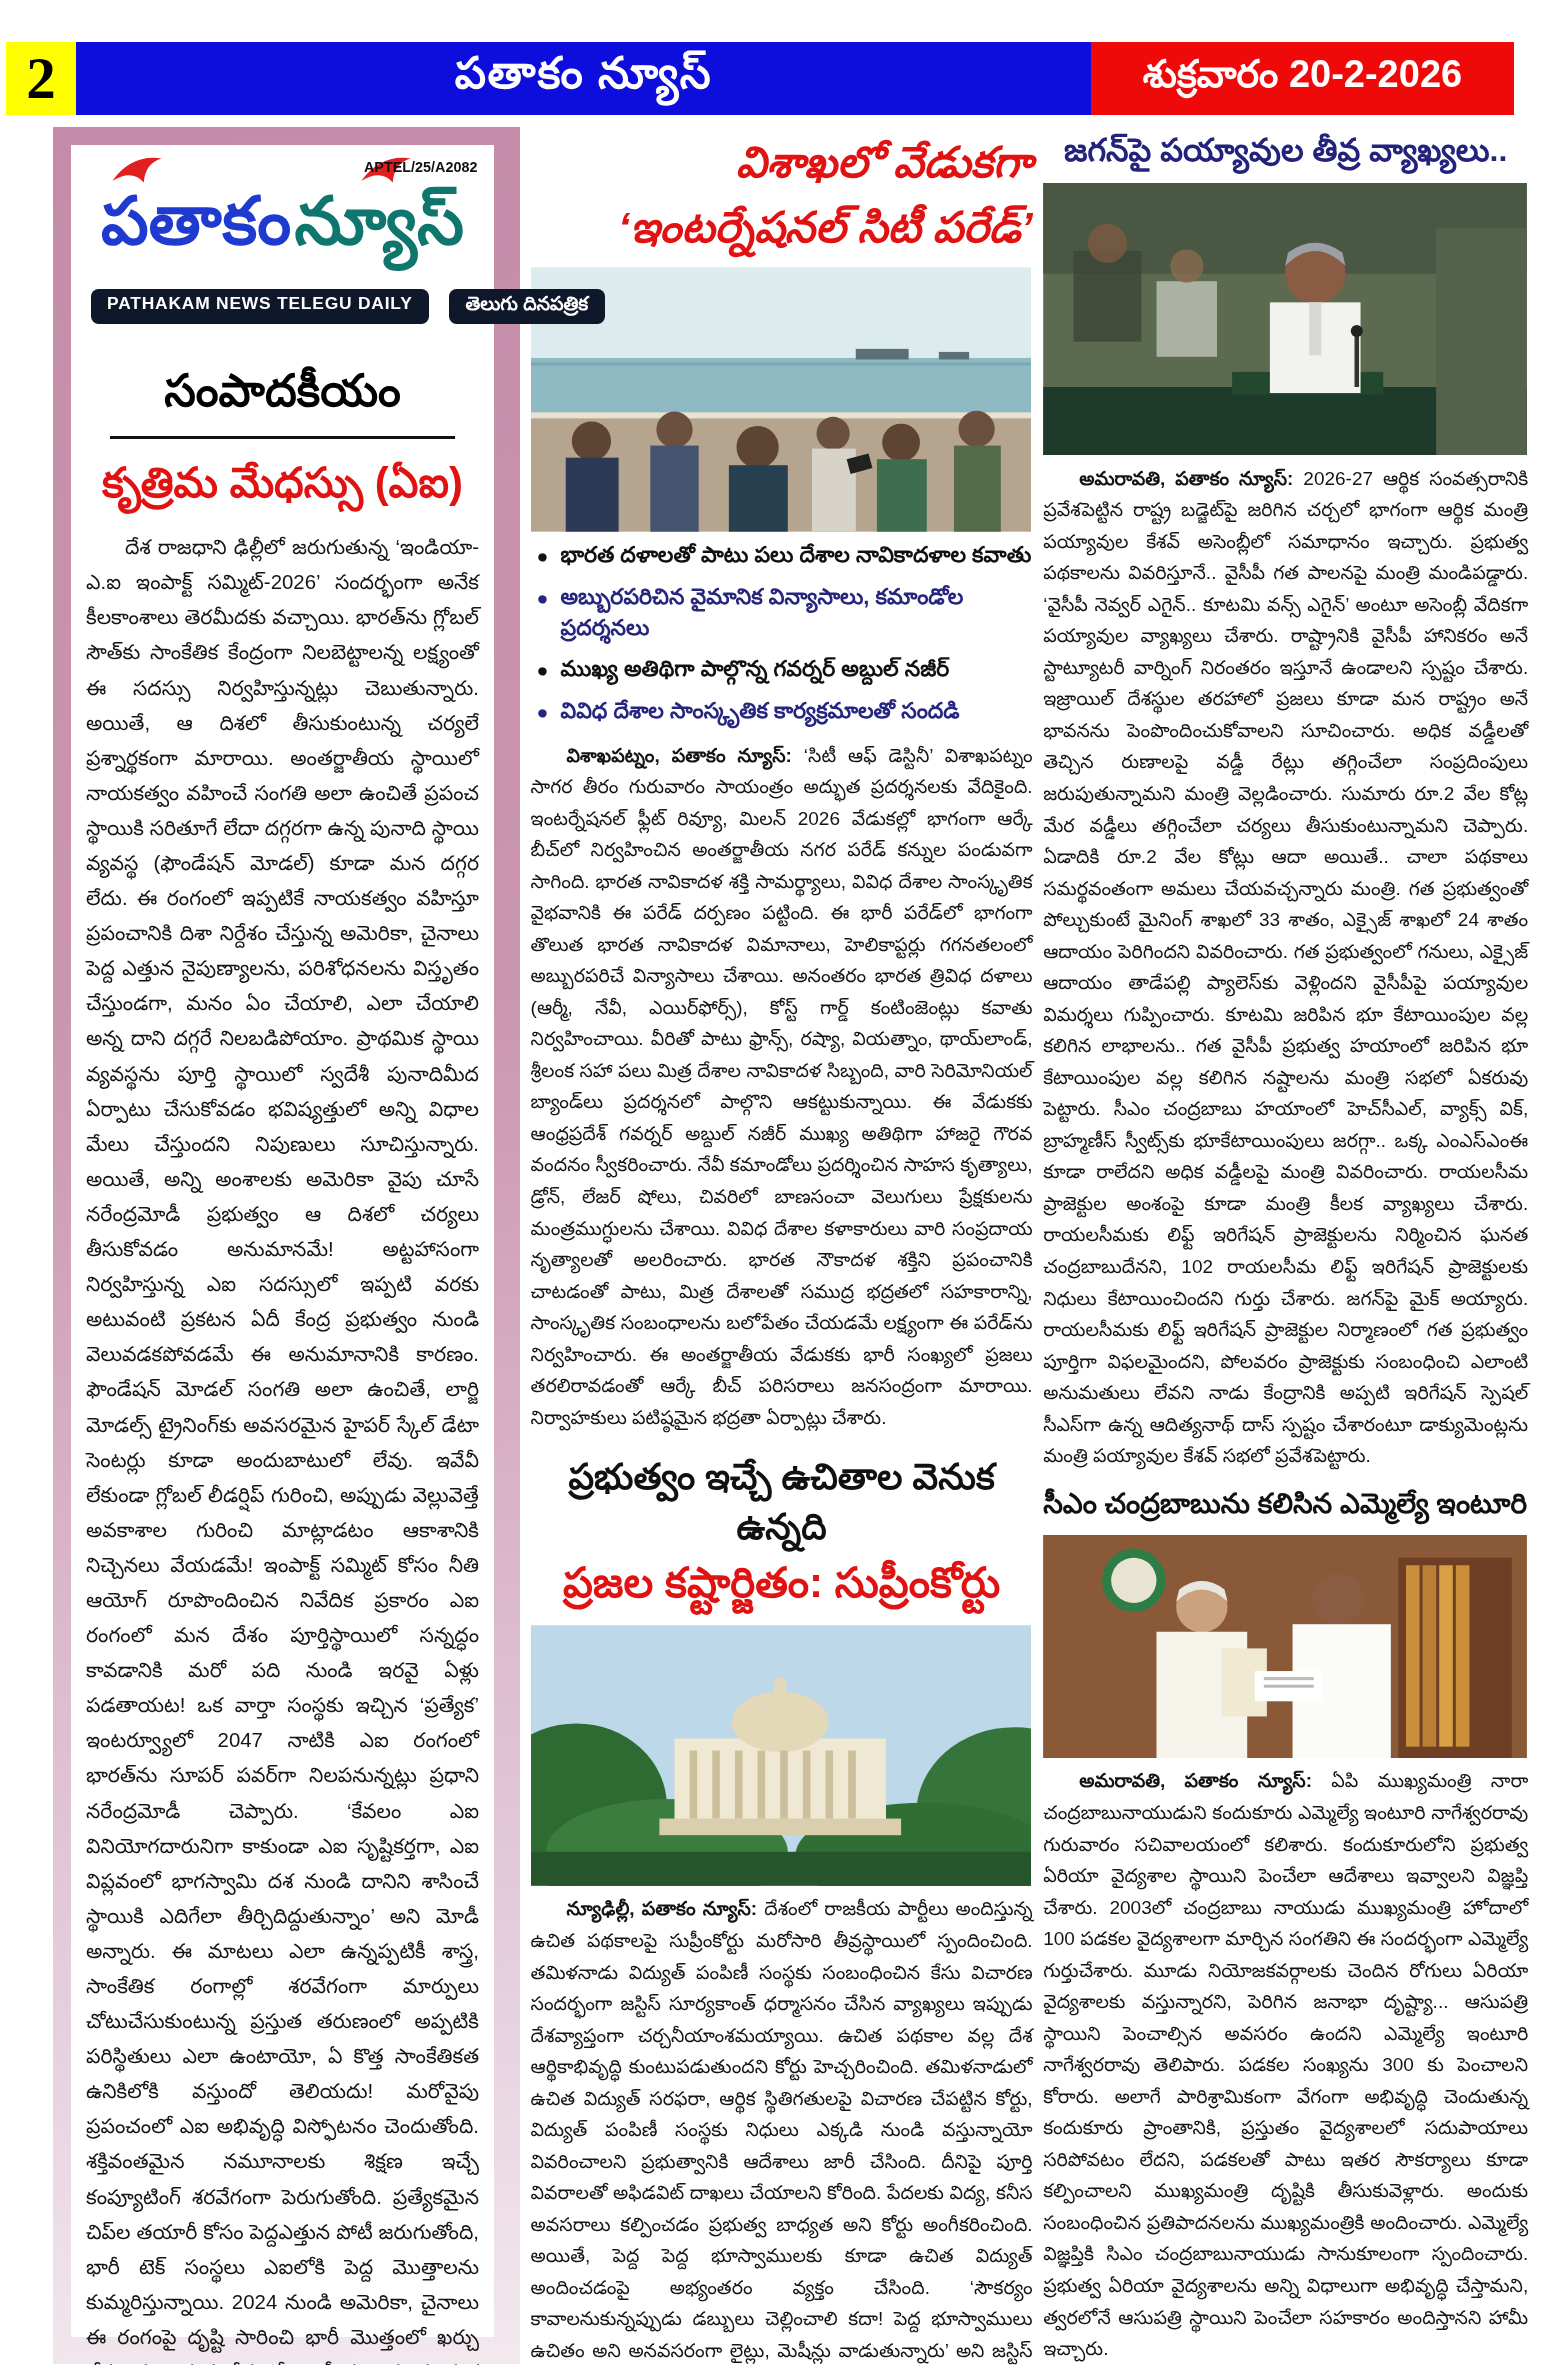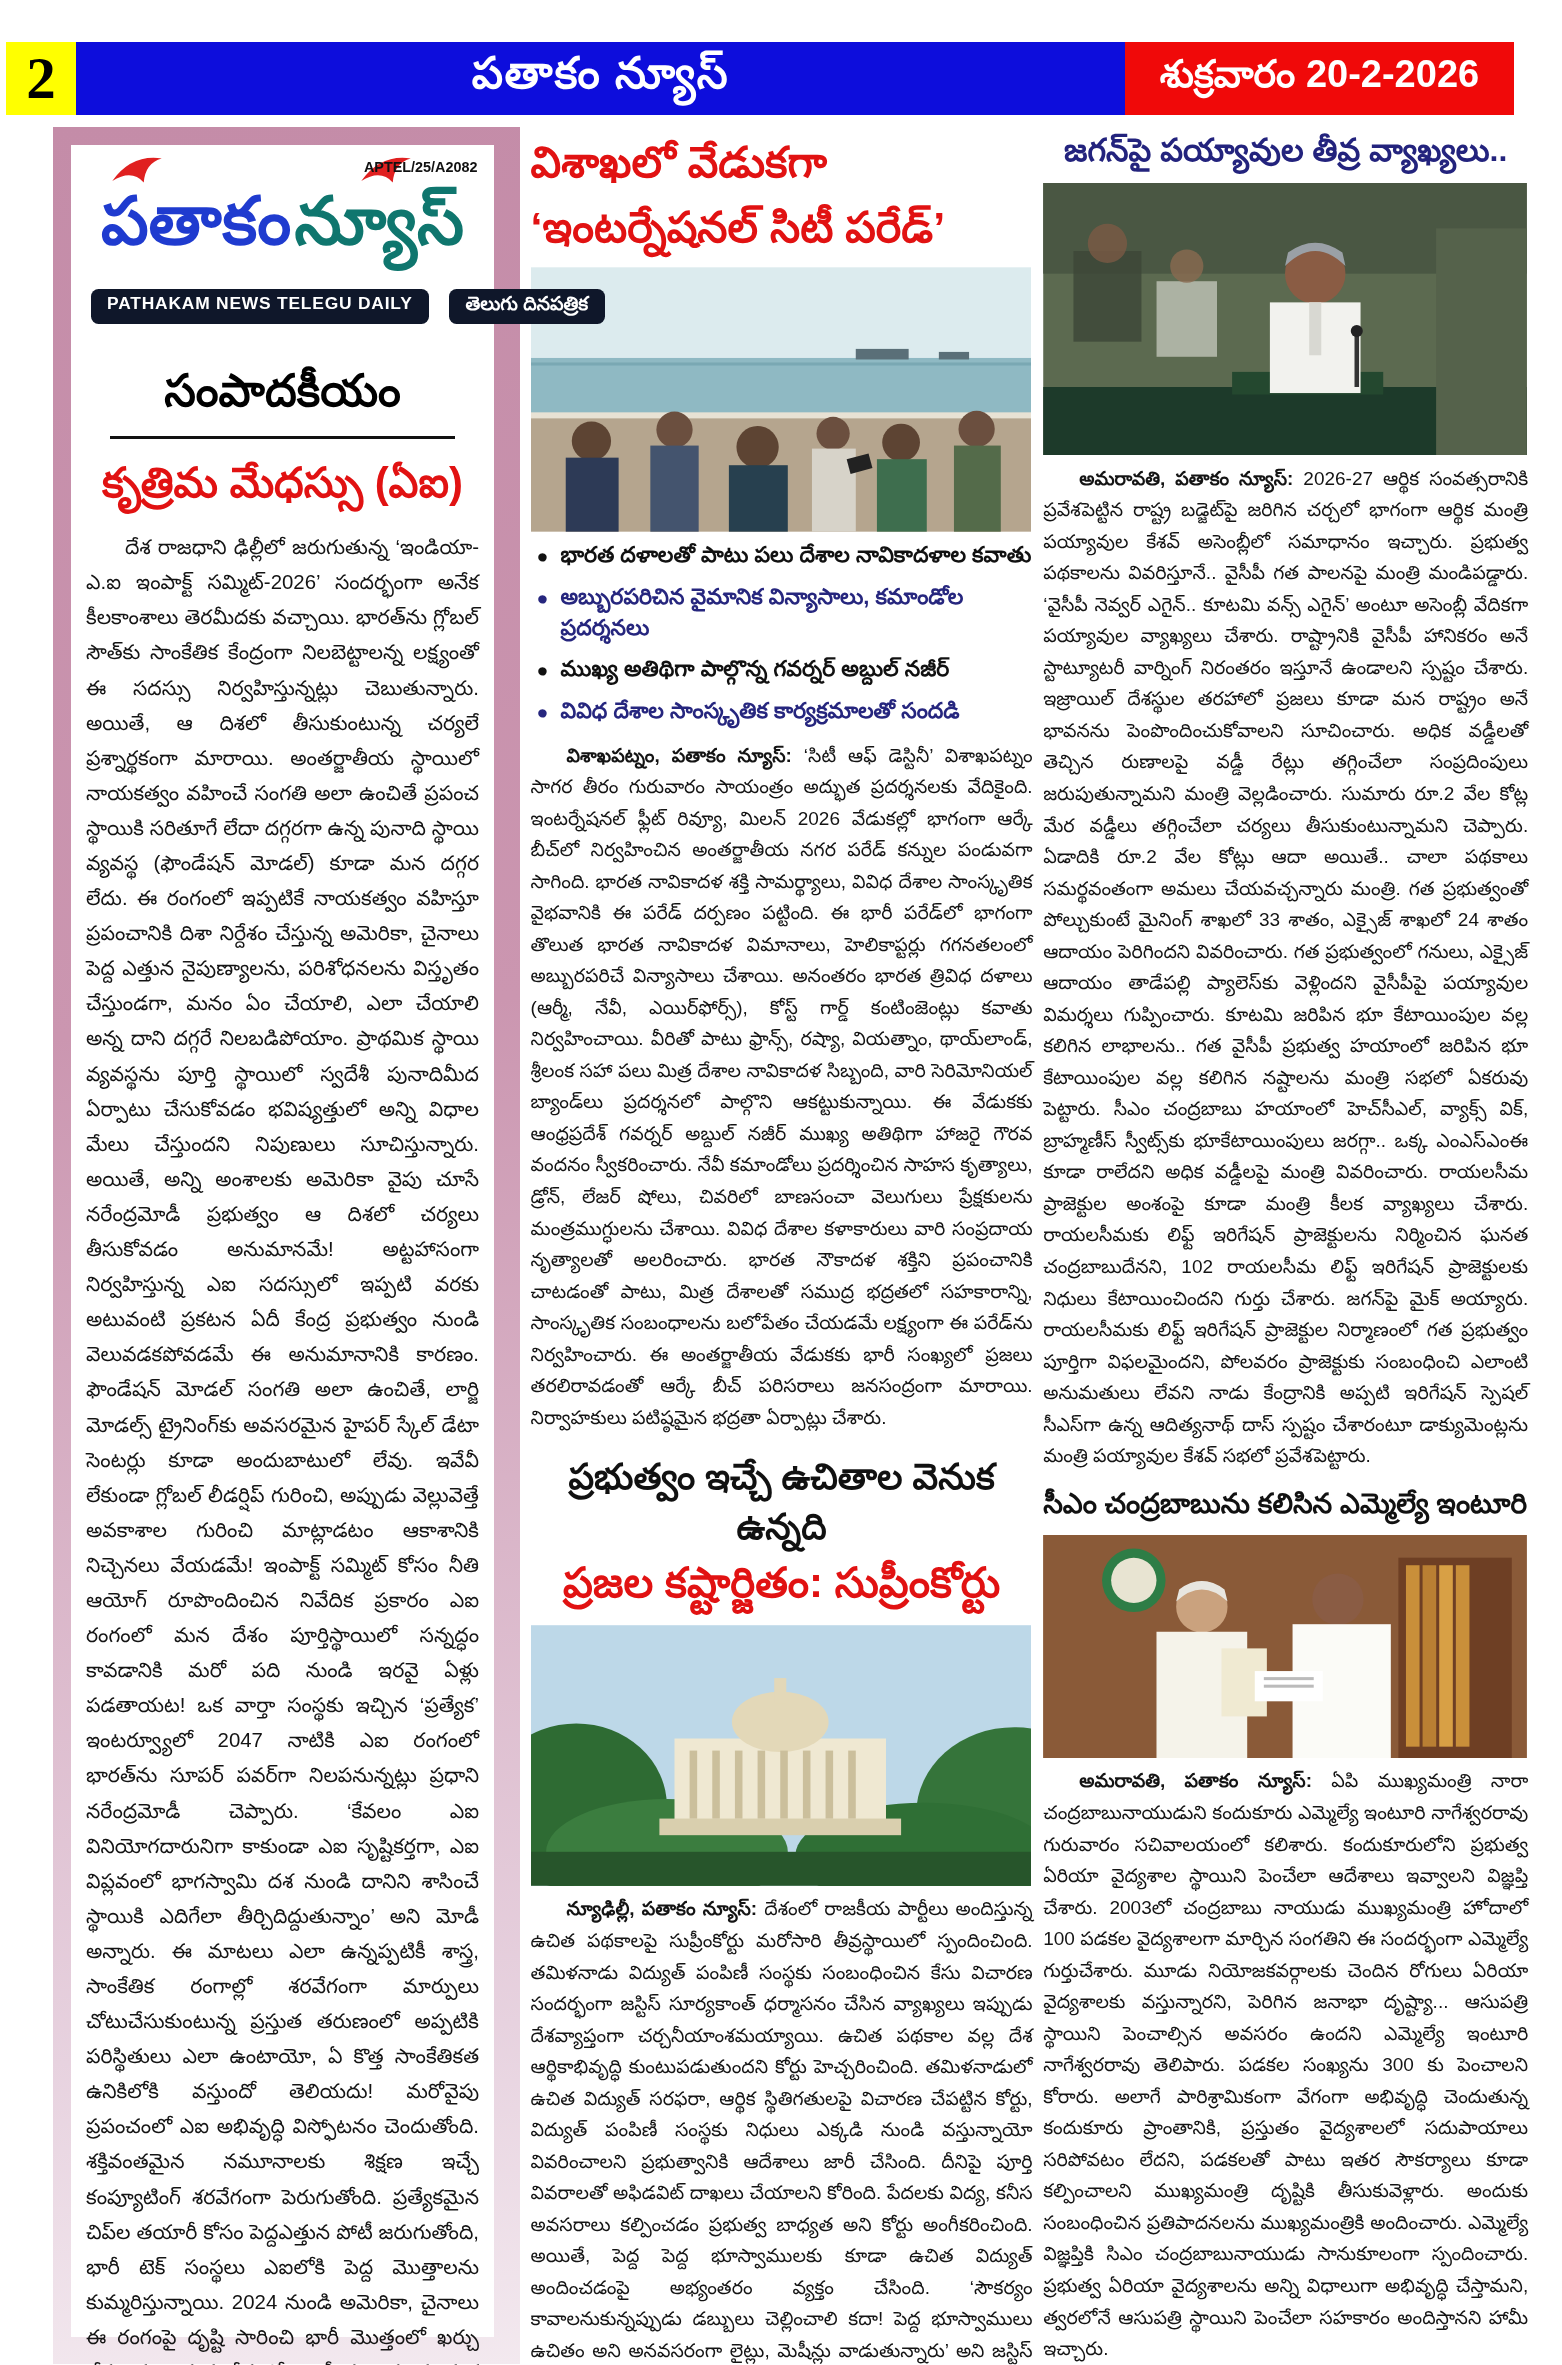--- a/index.html
+++ b/index.html
@@ -6,21 +6,21 @@
   body{
     width:1562px;height:2366px;background:#ffffff;position:relative;
     font-family:"Liberation Sans", sans-serif;color:#141414;overflow:hidden;
   }
   
   .topbar{position:absolute;top:42px;left:6px;width:1508px;height:73px;display:flex;}
   .pagenum{width:70px;background:#ffff00;color:#000;display:flex;align-items:center;justify-content:center;
     font-size:59px;font-weight:bold;font-family:"Liberation Serif", serif;}
   .masthead{flex:1;background:#0d0ddC;color:#fff;display:flex;align-items:center;justify-content:center;
     font-size:44px;font-weight:bold;letter-spacing:1.5px;}
-  .datebox{width:389px;background:#f00909;color:#fff;display:flex;align-items:center;justify-content:center;
+  .datebox{width:423px;background:#f00909;color:#fff;display:flex;align-items:center;justify-content:center;
     font-size:38px;font-weight:bold;}
   
   .columns{position:absolute;top:127px;left:53px;width:1475px;display:grid;
     grid-template-columns:467px 502px 485px;column-gap:10.6px;}
   
   .left-frame{background:linear-gradient(175deg,#c48ca8 0%,#cb96b0 40%,#e7d2df 85%,#f3e9ef 100%);
     padding:18px 26px 27px 18px;height:2192px;}
   .left-inner{background:#ffffff;height:100%;padding:10.6px 15px 15px 15px;box-sizing:border-box;}
   .logo{position:relative;height:189px;}
   .logo-flags{position:absolute;top:-4.5px;left:23px;}
@@ -36,21 +36,21 @@
   .section-title{text-align:center;font-size:45px;color:#000;margin:19.7px 0 7.6px 0;font-weight:bold;
     font-family:"DejaVu Serif", serif;}
   .section-rule{width:88%;margin:0 auto;border-bottom:3px solid #111;}
   .editorial-headline{text-align:center;color:#e11212;font-size:42px;font-weight:bold;margin:19.7px 0 13.6px 0;}
   .ed-body p{font-size:20.4px;line-height:1.72;text-align:justify;margin:0 0 4.5px 0;text-indent:39px;}
   
   .photo{display:block;margin:7.6px 0;}
   .body-text{font-size:19px;line-height:1.66;text-align:justify;margin:4.5px 0 0 0;text-indent:36px;}
   .body-text b{font-weight:bold;}
   
-  .parade-headline{color:#e11212;text-align:left;font-size:43px;font-weight:bold;line-height:1.5;margin:3px 0 6px 0;}
+  .parade-headline{color:#e11212;text-align:right;font-size:43px;font-weight:bold;line-height:1.5;margin:3px 0 6px 0;font-style:italic;}
   .bullets{list-style:none;margin:9px 0 3px 0;padding:0 0 0 6px;}
   .bullets li{font-size:22px;font-weight:bold;margin:10.6px 0;display:flex;align-items:flex-start;}
   .bullets li .dot{font-size:19.7px;margin-right:12px;line-height:1.5;}
   .bullets li.black{color:#111;}
   .bullets li.blue{color:#26267e;}
   .court-headline-top{color:#111;text-align:center;font-size:36px;font-weight:bold;margin:23px 0 3px 0;}
   .court-headline-main{color:#e11212;text-align:center;font-size:42px;font-weight:bold;margin:0 0 6px 0;}
   
   .payyavula-headline{color:#23237d;text-align:center;font-size:32px;font-weight:bold;margin:4.5px 0 7.6px 0;}
   .inturi-headline{color:#111;text-align:left;font-size:28px;font-weight:bold;margin:16.6px 0 4.5px 0;}

